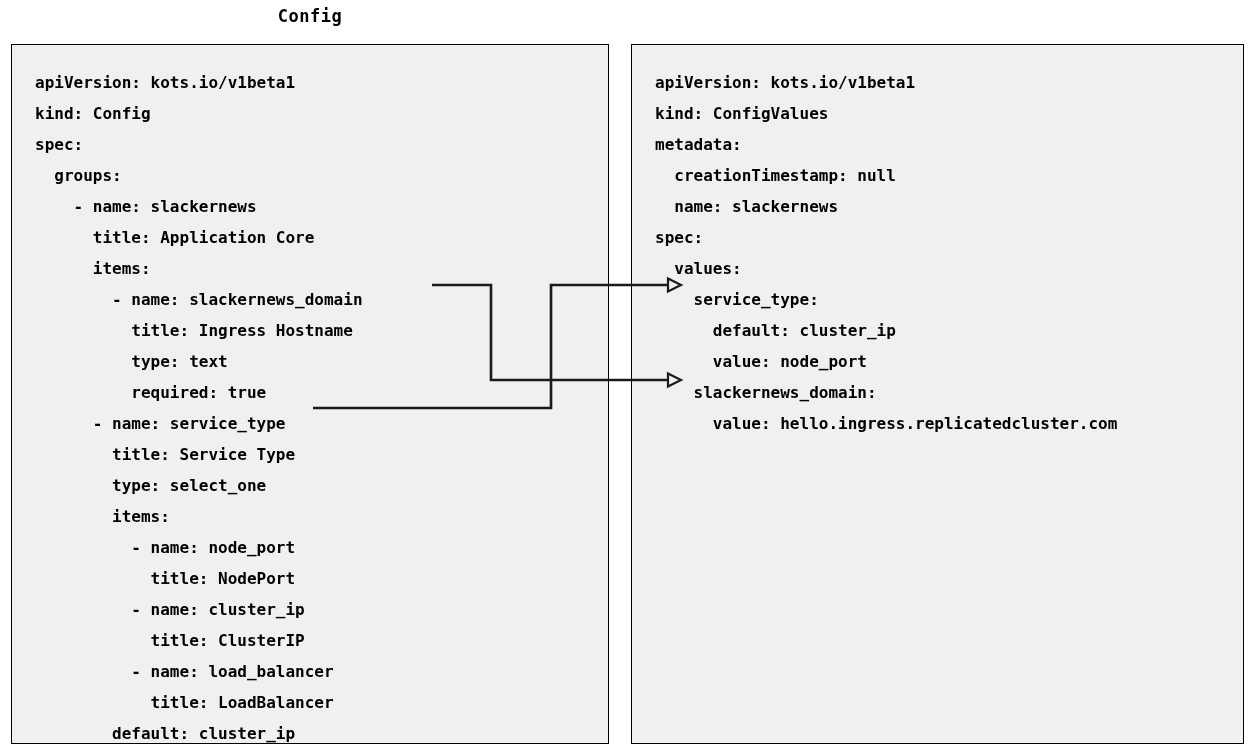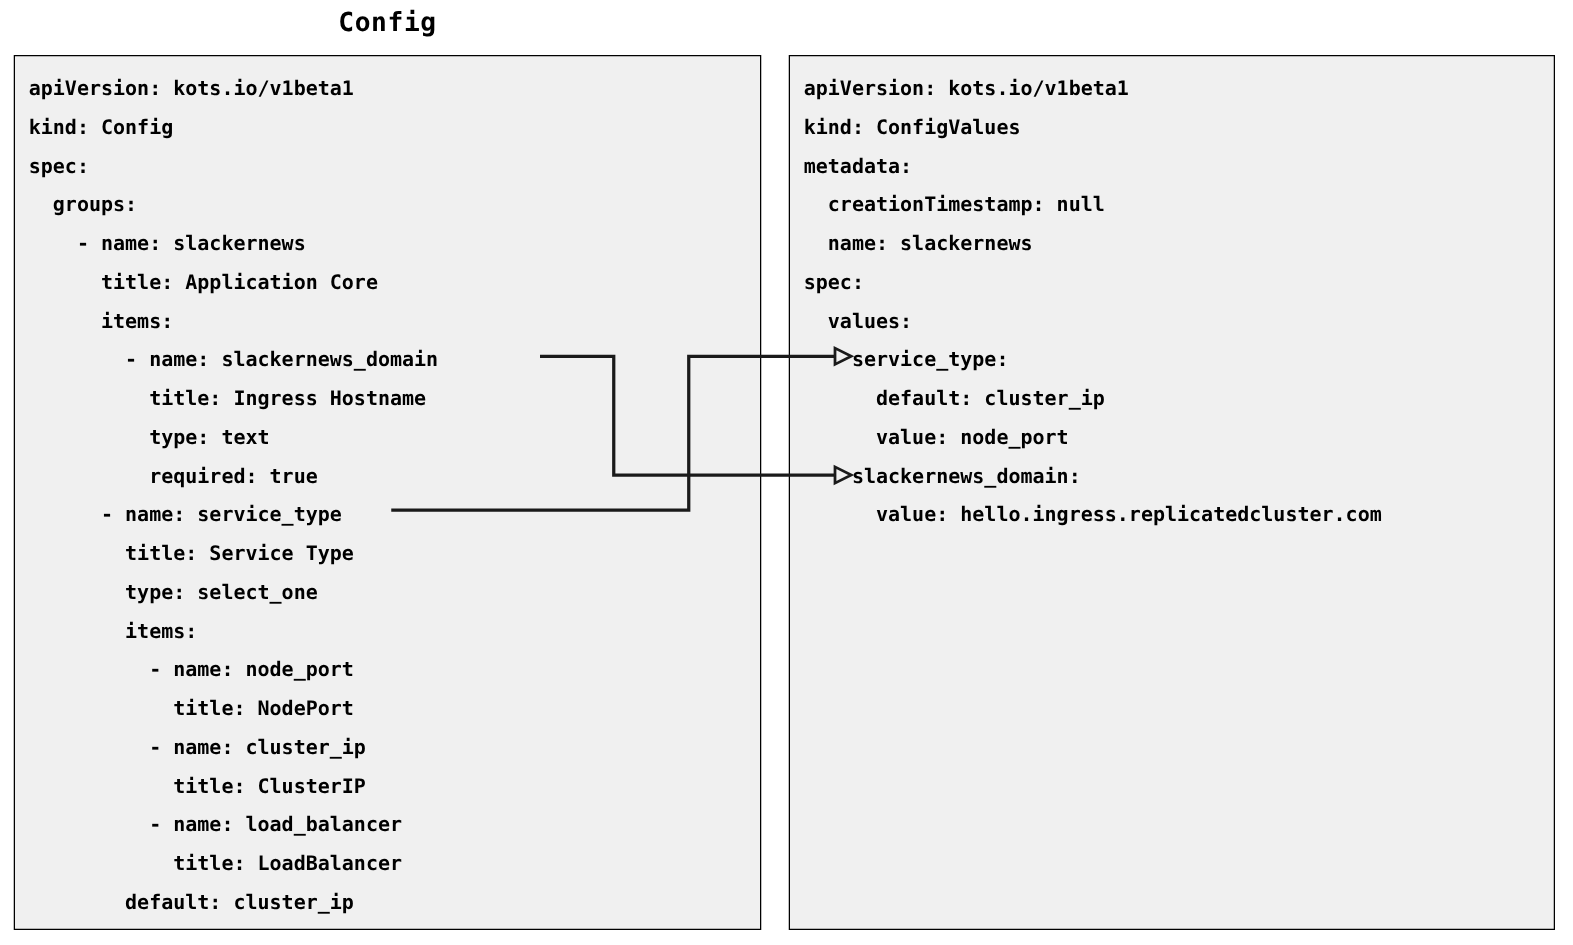--- a/index.html
+++ b/index.html
@@ -11,21 +11,21 @@
     position: relative;
     width: 1258px;
     height: 756px;
     background: #ffffff;
     font-family: "DejaVu Sans Mono", "Liberation Mono", monospace;
     overflow: hidden;
   }
   .panel-title {
     position: absolute;
     top: 6px;
-    font-size: 21px;
+    font-size: 17px;
     font-weight: bold;
     color: #000000;
     text-align: center;
     letter-spacing: 0.5px;
     white-space: nowrap;
   }
   #config-title { left: 11px; width: 598px; }
   #configvalues-title { left: 631px; width: 613px; }
 
   .panel {
@@ -43,21 +43,21 @@
   }
   #configvalues-panel {
     left: 631px;
     width: 613px;
     height: 700px;
   }
   .yaml {
     position: absolute;
     left: 11px;
     top: 10px;
-    margin: 0;
+    margin: 12px;
     font-family: "DejaVu Sans Mono", "Liberation Mono", monospace;
     font-size: 16px;
     font-weight: bold;
     line-height: 31px;
     color: #000000;
     white-space: pre;
     letter-spacing: 0px;
   }
   #connectors {
     position: absolute;

